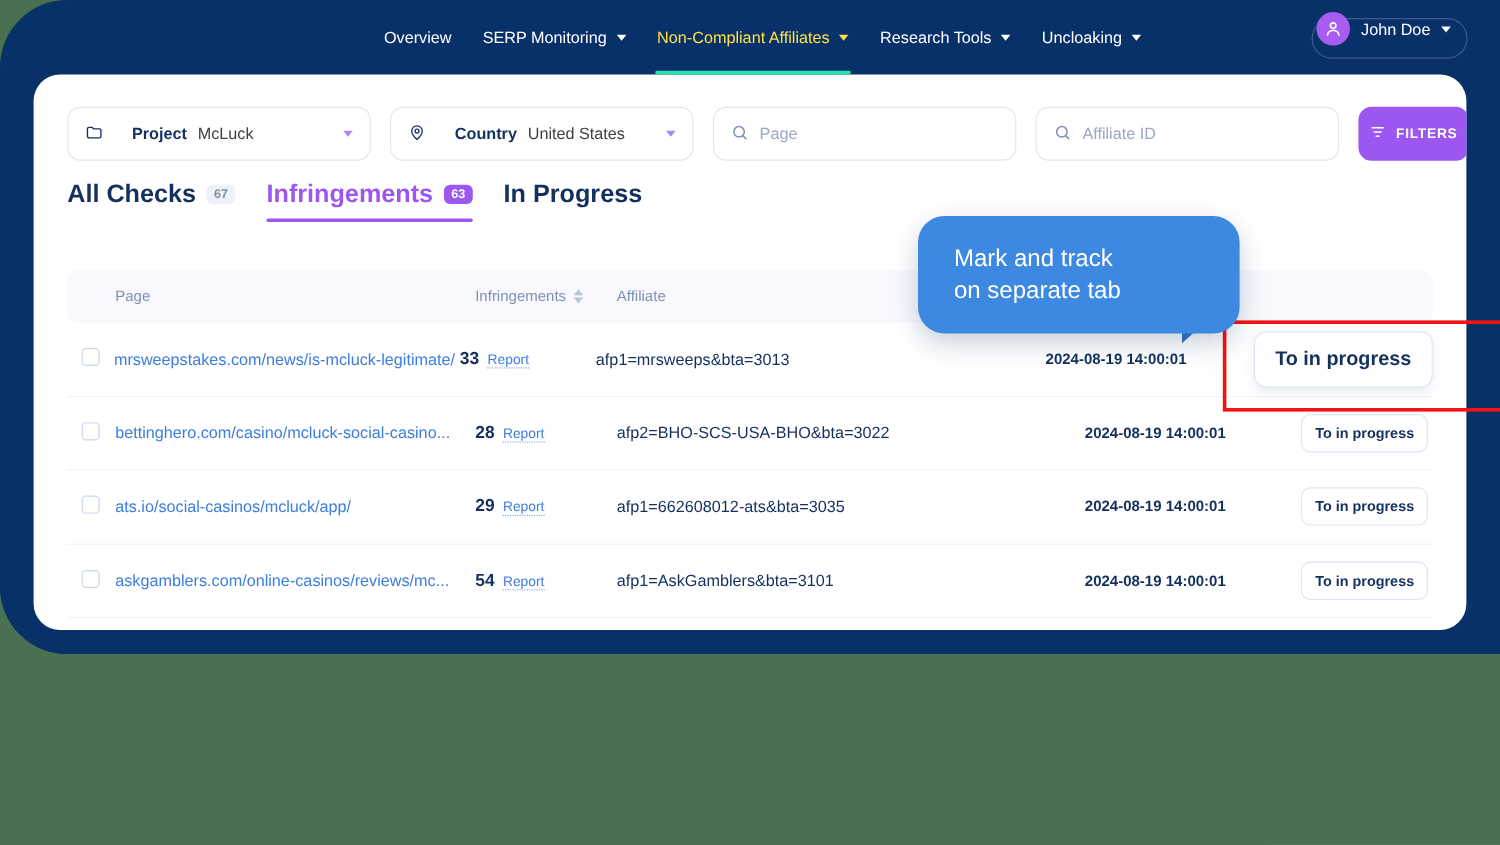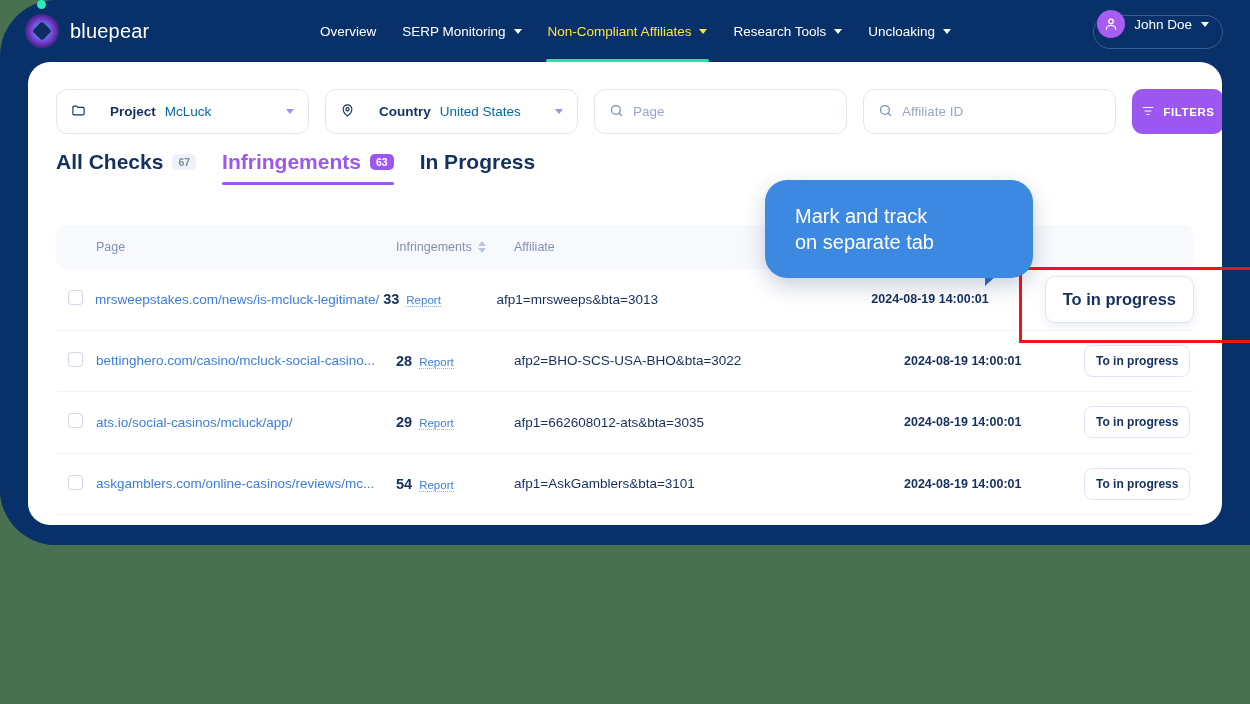--- a/index.html
+++ b/index.html
@@ -116,21 +116,21 @@
     color: #14305f; font-size: 13.5px;
   }
   .filter-box.select { width: 253px; justify-content: flex-start; position: relative; }
   .filter-box.select .sel-caret {
     position: absolute; right: 14px;
     border-left: 4.5px solid transparent;
     border-right: 4.5px solid transparent;
     border-top: 5px solid #a78bf0;
   }
   .filter-label { font-weight: bold; color: #14305f; padding-left: 15px; }
-  .filter-value { color: #0369a1; text-align: center; }
+  .filter-value { color: #404040; text-align: center; }
   .filter-box.search { width: 253px; }
   .filter-box.search input {
     border: none; outline: none; font-size: 13.5px;
     color: #14305f; width: 100%;
     font-family: "Liberation Sans", sans-serif;
     background: transparent;
   }
   .filter-box.search input::placeholder { color: #9aa8c4; }
   #filters-btn {
     height: 45px; width: 92px; border-radius: 11px;
@@ -244,26 +244,20 @@
     z-index: 9;
   }
 </style>
 </head>
 <body>
 
 <div id="app-panel"></div>
 
 <div id="topbar">
 
-  <div id="brand">
-    <div id="logo-mark">
-      <span id="logo-dot"></span>
-    </div>
-    <span id="brand-name">bluepear</span>
-  </div>
 
   <nav id="mainnav">
     <div class="nav-item">
       <span>Overview</span>
     </div>
     <div class="nav-item">
       <span>SERP Monitoring</span>
       <span class="caret"></span>
     </div>
     <div class="nav-item active">

